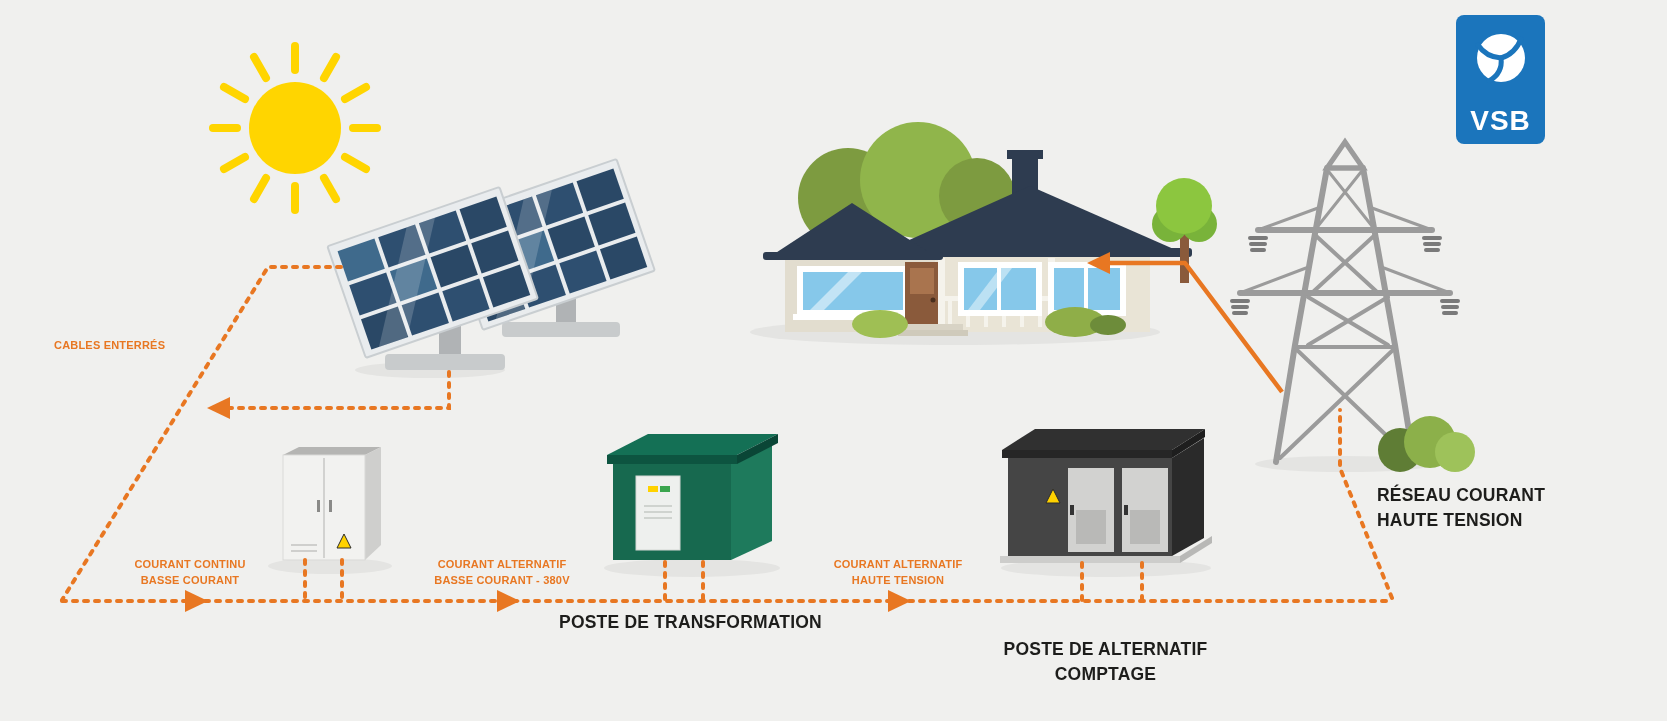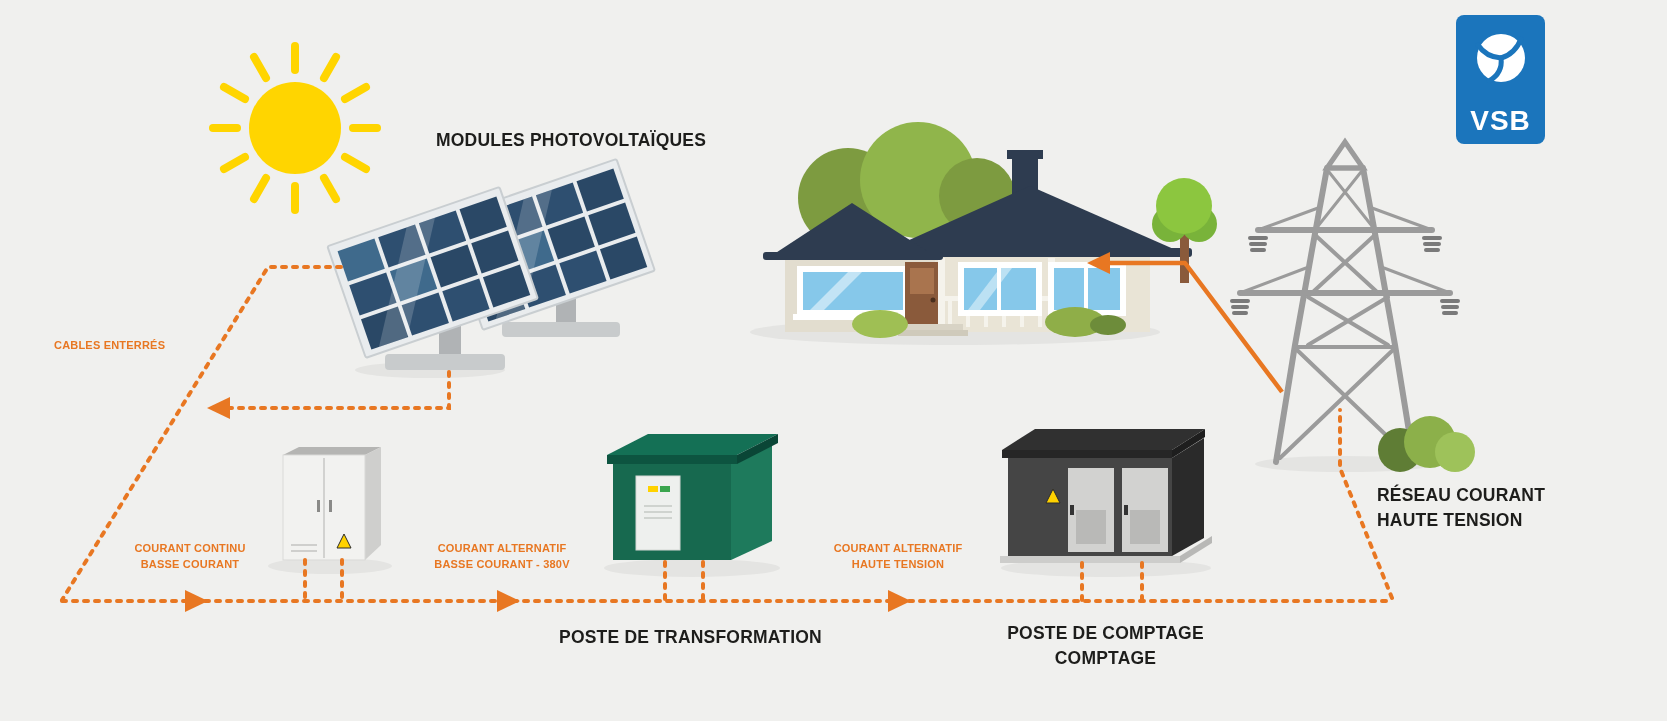--- a/index.html
+++ b/index.html
@@ -2,21 +2,21 @@
 <html><head>
 <meta charset="utf-8">
 <style>
   * { margin:0; padding:0; box-sizing:border-box; }
   html,body { background:#e8e8e6; font-family:"Liberation Sans", sans-serif; }
   .canvas { position:relative; width:1667px; height:721px; background:#F0F0EE; overflow:hidden; }
   .art { position:absolute; left:0; top:0; width:1667px; height:721px; }
   .lbl { position:absolute; font-weight:bold; color:#1D1D1B; white-space:nowrap; }
   .lbl-dark { font-size:17.5px; letter-spacing:.2px; }
   .lbl-orange { color:#E87722; font-size:11px; line-height:16px; letter-spacing:.2px; }
-  .center { text-align:center; }
+  .center { text-align:center;margin-top:16px; }
   .two-line { line-height:25px; }
   .logo { position:absolute; left:1456px; top:15px; width:89px; height:129px; background:#1B75BC;
           border-radius:8px; display:flex; flex-direction:column; align-items:center; justify-content:flex-end;
           padding-bottom:9px; }
   .logo-icon { position:absolute; top:12px; left:50%; transform:translateX(-50%); }
   .logo-text { color:#ffffff; font-size:28px; font-weight:bold; letter-spacing:1px; line-height:1; }
 </style>
 </head>
 <body>
 
@@ -258,44 +258,43 @@
 
     <g fill="#E87722">
       <polygon points="230,397 230,419 207,408"></polygon>
       <polygon points="185,590 185,612 208,601"></polygon>
       <polygon points="497,590 497,612 520,601"></polygon>
       <polygon points="888,590 888,612 911,601"></polygon>
       <polygon points="1110,252 1110,274 1087,263"></polygon>
     </g>
   </svg>
 
-  <div class="lbl lbl-dark" style="left:436px; top:130px;">MODULES PHOTOVOLTAÏQUES</div>
 
   <div class="lbl lbl-orange" style="left:54px; top:337px;">CABLES ENTERRÉS</div>
 
   <div class="lbl lbl-orange center" style="left:105px; top:540px; width:170px;">
     <span style="display:block">COURANT CONTINU</span>
     <span style="display:block">BASSE COURANT</span>
   </div>
 
   <div class="lbl lbl-orange center" style="left:412px; top:540px; width:180px;">
     <span style="display:block">COURANT ALTERNATIF</span>
     <span style="display:block">BASSE COURANT - 380V</span>
   </div>
 
   <div class="lbl lbl-orange center" style="left:808px; top:540px; width:180px;">
     <span style="display:block">COURANT ALTERNATIF</span>
     <span style="display:block">HAUTE TENSION</span>
   </div>
 
 
-  <div class="lbl lbl-dark center" style="left:548px; top:627px; width:285px;text-align:center;">POSTE DE TRANSFORMATION</div>
+  <div class="lbl lbl-dark center" style="left:548px; top:596px; width:285px;text-align:center;">POSTE DE TRANSFORMATION</div>
 
   <div class="lbl lbl-dark center two-line" style="left:998px; top:621px; width:215px;">
-    <span style="display:block">POSTE DE COMPTAGE</span>
+    <span style="display:block">POSTE DE ALTERNATIF</span>
     <span style="display:block">COMPTAGE</span>
   </div>
 
   <div class="lbl lbl-dark two-line" style="left:1377px; top:483px;">
     <span style="display:block">RÉSEAU COURANT</span>
     <span style="display:block">HAUTE TENSION</span>
   </div>
 
   <div class="logo">
     <svg class="logo-icon" width="62" height="62" viewBox="0 0 62 62">

